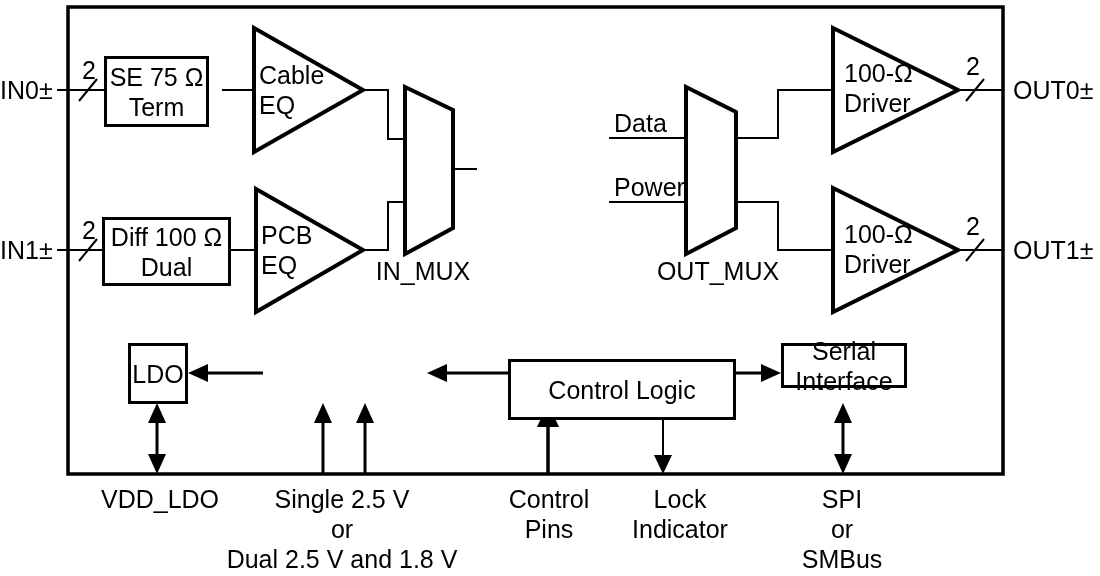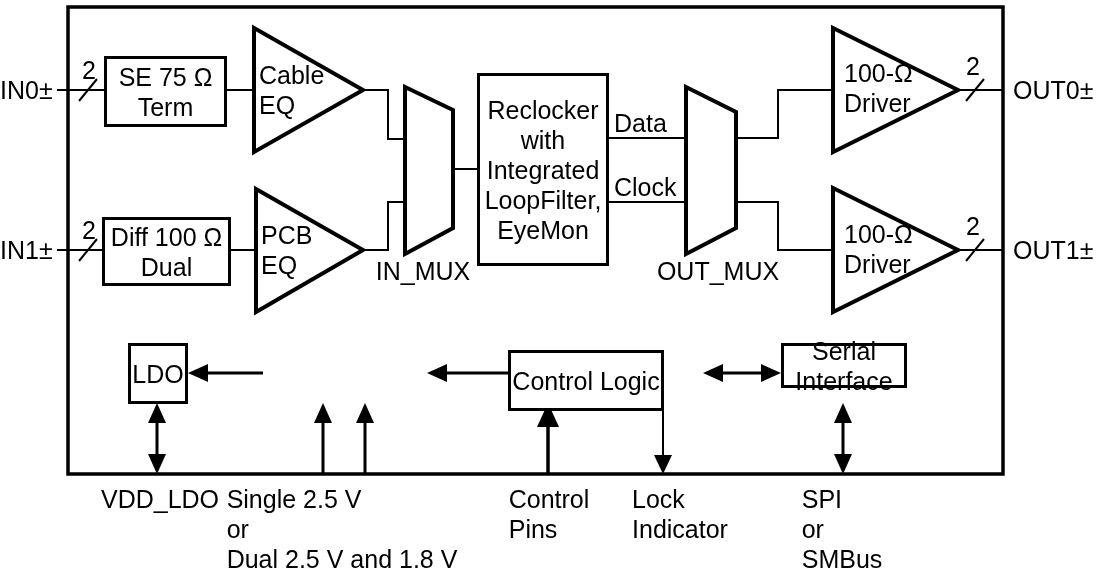--- a/index.html
+++ b/index.html
@@ -27,21 +27,21 @@
     line-height: 30px;
     white-space: pre-line;
     text-align: center;
   }
   .lbl {
     position: absolute;
     font-size: 25px;
     line-height: 30px;
     white-space: pre-line;
   }
-  .ctr { transform: translateX(-50%); }
+  .ctr { transform: translateX(-50%); text-align: center; }
   .rt  { text-align: left; }
   .sm  { text-align: center; }
 </style>
 </head>
 <body>
 
 <div class="stage">
 
   <svg class="layer" width="1100" height="576" viewBox="0 0 1100 576">
 
@@ -115,44 +115,37 @@
         <polygon points="663,474 654,455 672,455" stroke="none"></polygon>
       </g>
       <g>
         <path d="M843 420 V457" fill="none"></path>
         <polygon points="843,403 834,423 852,423" stroke="none"></polygon>
         <polygon points="843,474 834,454 852,454" stroke="none"></polygon>
       </g>
     </g>
   </svg>
 
-  <div class="block" style="left:104px; top:56px; width:123px; height:71px;">
+  <div class="block" style="left:104px; top:56px; width:105px; height:71px;">
     <div class="bl">SE 75 Ω
 Term</div>
   </div>
 
   <div class="block" style="left:102px; top:217px; width:129px; height:69px;">
     <div class="bl">Diff 100 Ω
 Dual</div>
   </div>
 
-  <div class="block" style="left:477px; top:73px; width:132px; height:193px;">
-    <div class="bl">Reclocker
-with
-Integrated
-LoopFilter,
-EyeMon</div>
-  </div>
 
   <div class="block" style="left:128px; top:343px; width:60px; height:61px;">
     <div class="bl">LDO</div>
   </div>
 
 
-  <div class="block" style="left:508px; top:350px; width:156px; height:61px;">
+  <div class="block" style="left:508px; top:359px; width:228px; height:61px;">
     <div class="bl">Control Logic</div>
   </div>
 
   <div class="block" style="left:781px; top:343px; width:126px; height:45px;">
     <div class="bl">Serial
 Interface</div>
   </div>
 
   <div class="lbl" style="left:259px; top:60px;">Cable
 EQ</div>
@@ -160,21 +153,21 @@
 EQ</div>
   <div class="lbl" style="left:844px; top:58px;">100-Ω
 Driver</div>
   <div class="lbl" style="left:844px; top:219px;">100-Ω
 Driver</div>
 
   <div class="lbl ctr" style="left:423px; top:256px;">IN_MUX</div>
   <div class="lbl ctr" style="left:718px; top:256px;">OUT_MUX</div>
 
   <div class="lbl" style="left:614px; top:108px;">Data</div>
-  <div class="lbl" style="left:614px; top:172px;">Clock</div>
+  <div class="lbl" style="left:614px; top:172px;">Power</div>
 
   <div class="lbl rt" style="left:0px; width:58px; top:75px;">IN0±</div>
   <div class="lbl rt" style="left:0px; width:58px; top:235px;">IN1±</div>
   <div class="lbl" style="left:1013px; top:75px;">OUT0±</div>
   <div class="lbl" style="left:1013px; top:235px;">OUT1±</div>
 
   <div class="lbl sm" style="left:78px; width:22px; top:55px;">2</div>
   <div class="lbl sm" style="left:78px; width:22px; top:215px;">2</div>
   <div class="lbl sm" style="left:962px; width:22px; top:51px;">2</div>
   <div class="lbl sm" style="left:962px; width:22px; top:211px;">2</div>

